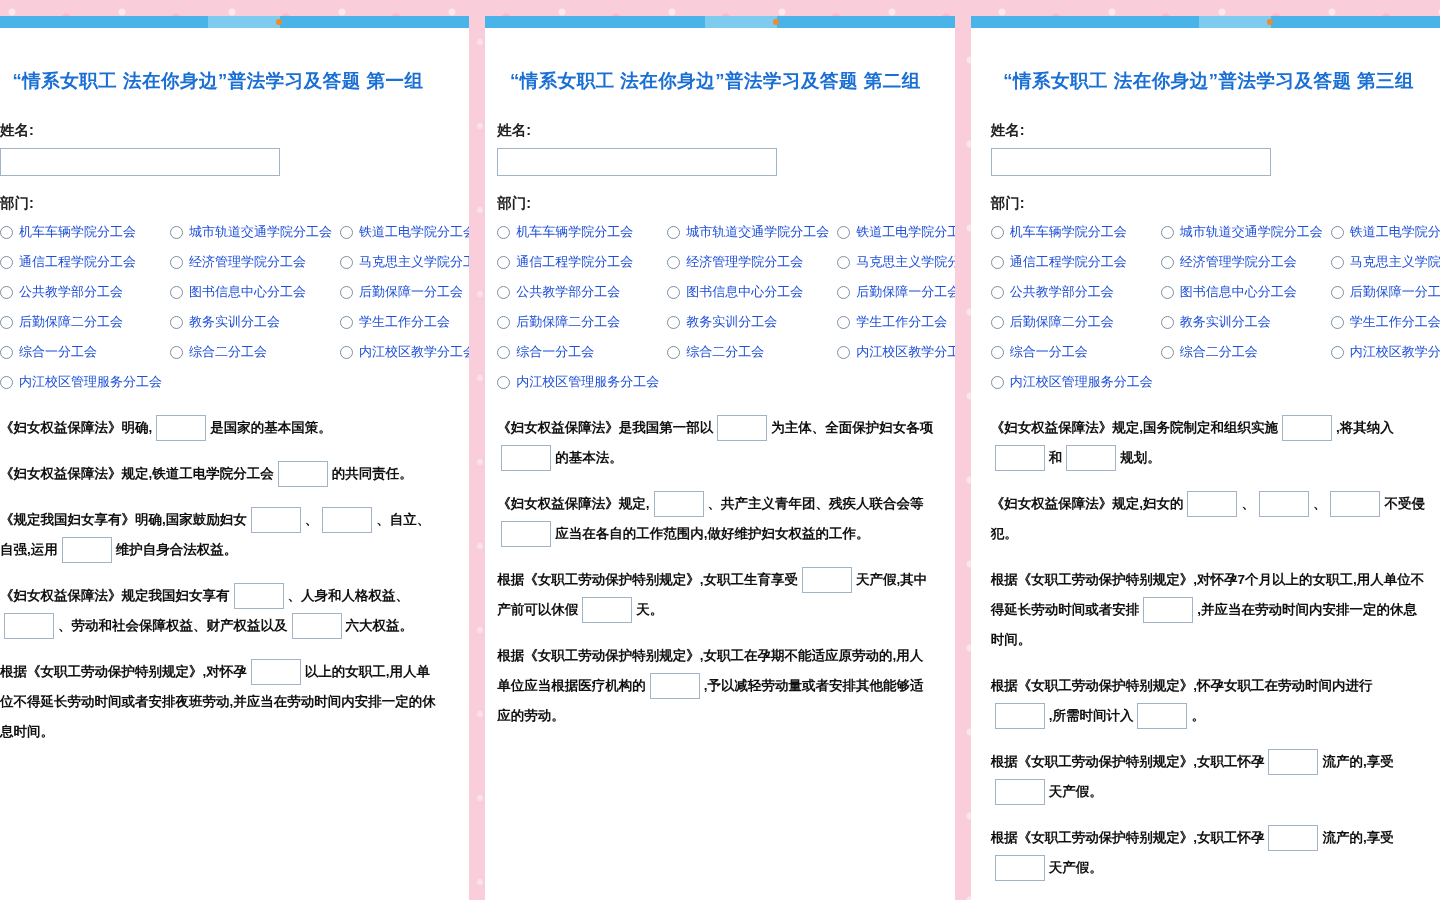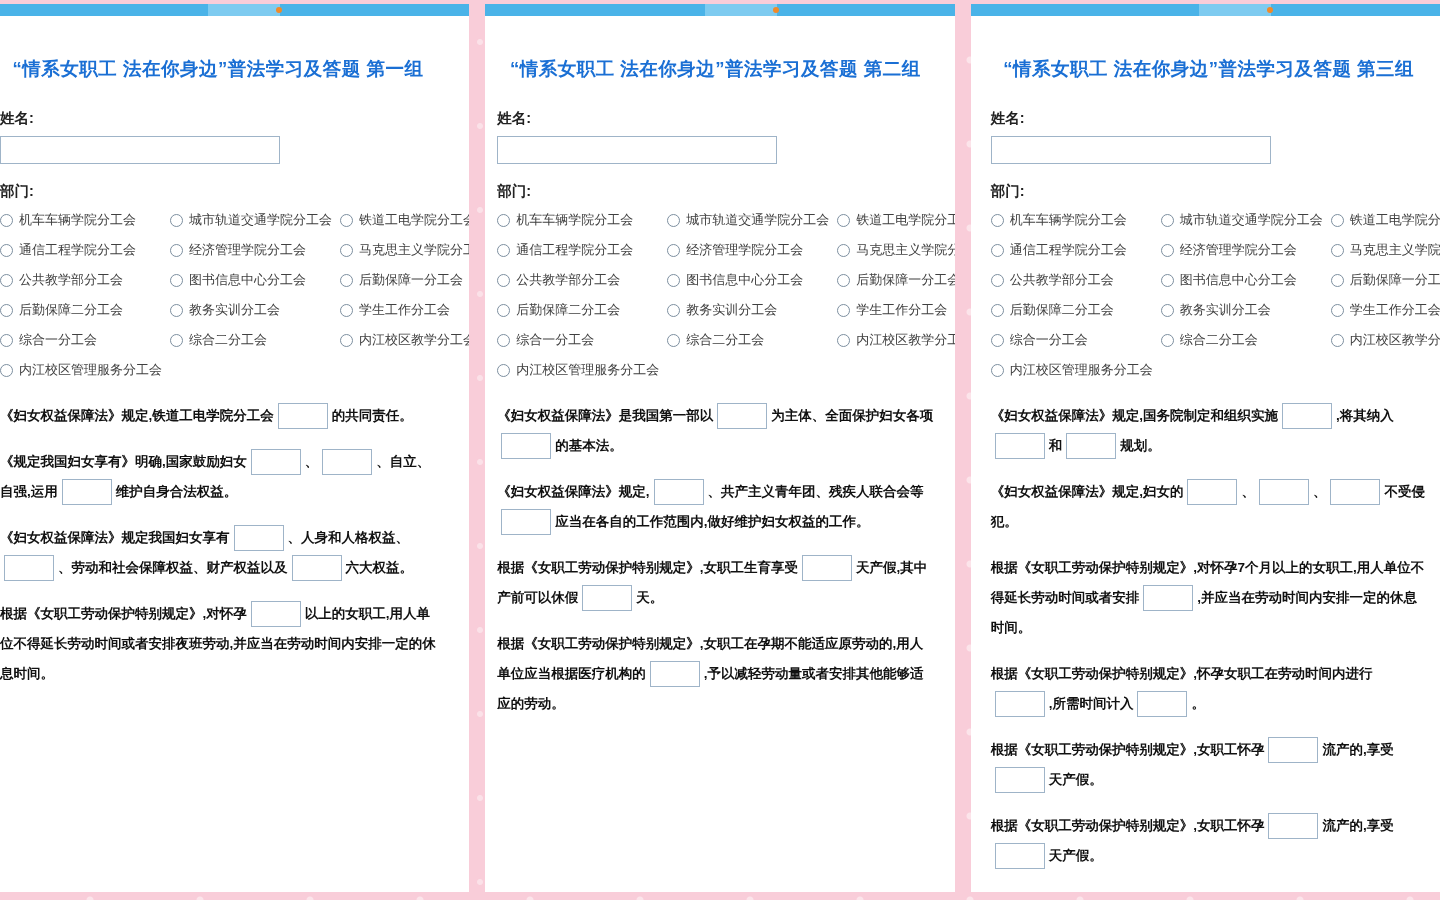--- a/index.html
+++ b/index.html
@@ -26,21 +26,21 @@
   .stage {
     position: relative;
     width: 1440px;
     height: 900px;
   }
   .panels {
     position: absolute;
     inset: 0;
     display: flex;
     gap: 6px;
-    padding: 4px 0 0 0;
+    padding: 16px 0 0 0;
     box-sizing: border-box;
   }
   .panel {
     position: relative;
     background: #ffffff;
     overflow: hidden;
     height: 888px;
     box-sizing: border-box;
     margin-left: 10px;
   }
@@ -103,21 +103,21 @@
     box-sizing: border-box;
   }
 
   .options {
     margin-top: 10px;
     display: grid;
     grid-template-columns: 170px 170px 170px;
     row-gap: 12px;
     column-gap: 0px;
     font-size: 13px;
-    color: #404040;
+    color: #1d4ed8;
   }
   .opt {
     display: flex;
     align-items: center;
     gap: 6px;
     white-space: nowrap;
   }
   .radio {
     width: 11px;
     height: 11px;
@@ -220,20 +220,21 @@
               <div class="opt">
                 <span class="radio"></span>
                 <span>内江校区教学分工会</span>
               </div>
               <div class="opt">
                 <span class="radio"></span>
                 <span>内江校区管理服务分工会</span>
               </div>
             </div></div>
           <div class="questions">
+            <div class="q"><span>《妇女权益保障法》明确,</span><input class="blank" type="text" style=""><span>是国家的基本国策。</span></div>
             <div class="q"><span>《妇女权益保障法》规定,铁道工电学院分工会</span><input class="blank" type="text" style=""><span>的共同责任。</span></div>
             <div class="q"><span>《规定我国妇女享有》明确,国家鼓励妇女</span><input class="blank" type="text" style=""><span>、</span><input class="blank" type="text" style=""><span>、自立、自强,运用</span><input class="blank" type="text" style=""><span>维护自身合法权益。</span></div>
             <div class="q"><span>《妇女权益保障法》规定我国妇女享有</span><input class="blank" type="text" style=""><span>、人身和人格权益、</span><input class="blank" type="text" style=""><span>、劳动和社会保障权益、财产权益以及</span><input class="blank" type="text" style=""><span>六大权益。</span></div>
             <div class="q"><span>根据《女职工劳动保护特别规定》,对怀孕</span><input class="blank" type="text" style=""><span>以上的女职工,用人单位不得延长劳动时间或者安排夜班劳动,并应当在劳动时间内安排一定的休息时间。</span></div>
           </div>
         </div>
       </div>
       <div class="panel p2">
         <div class="panel-inner">
           <div class="topbar">

